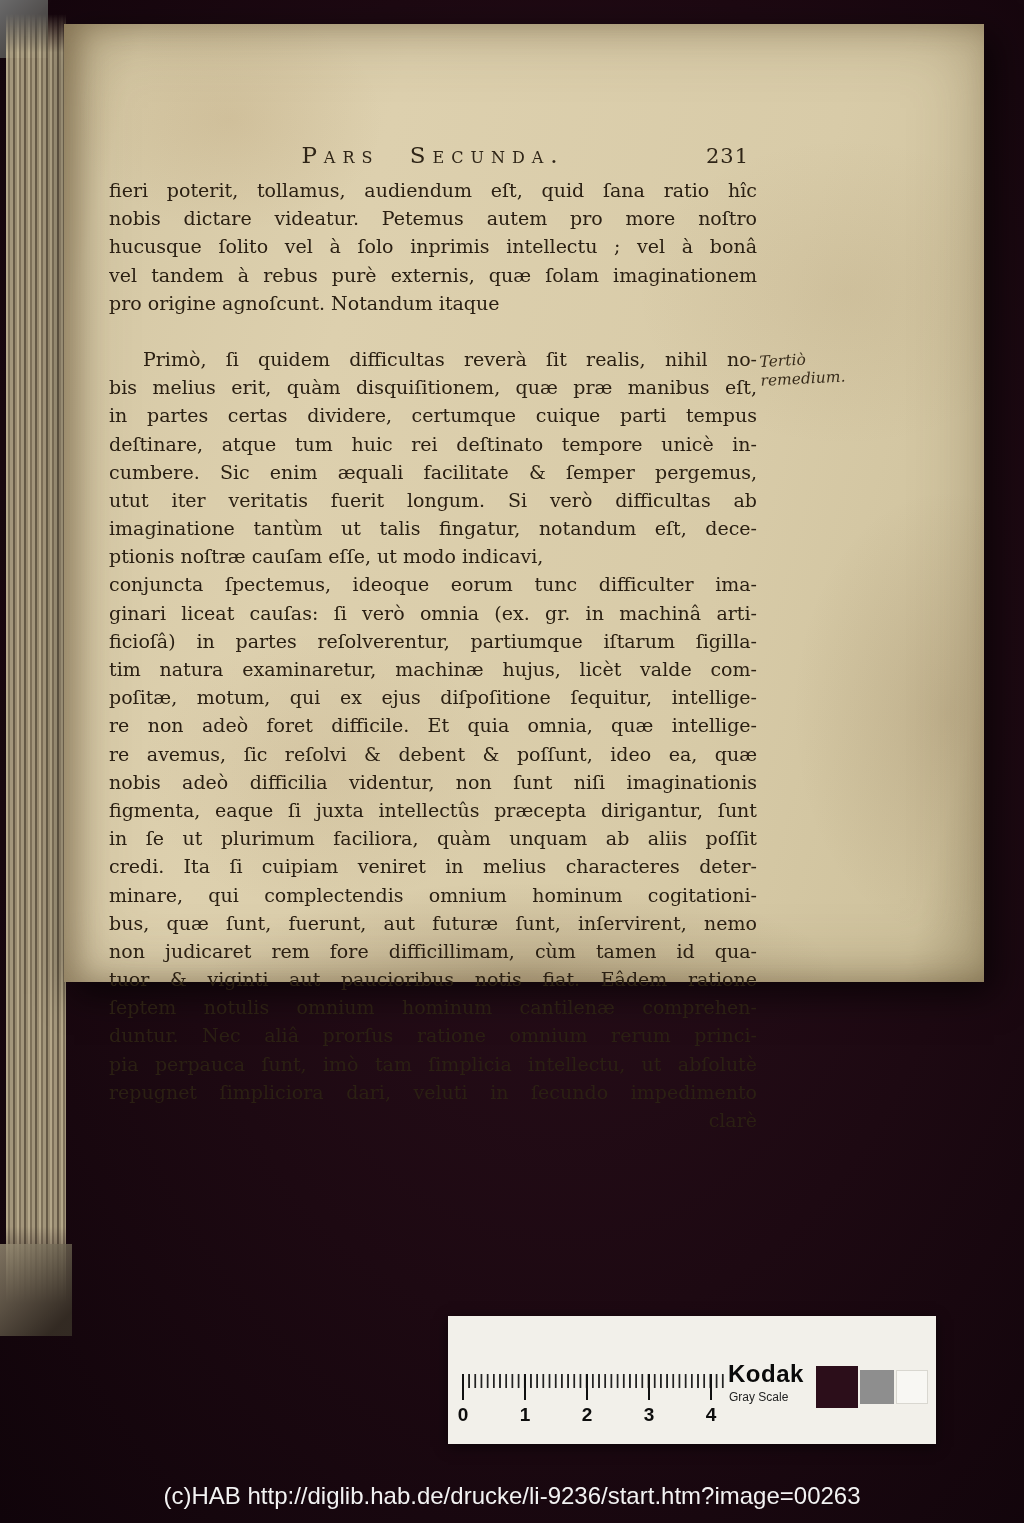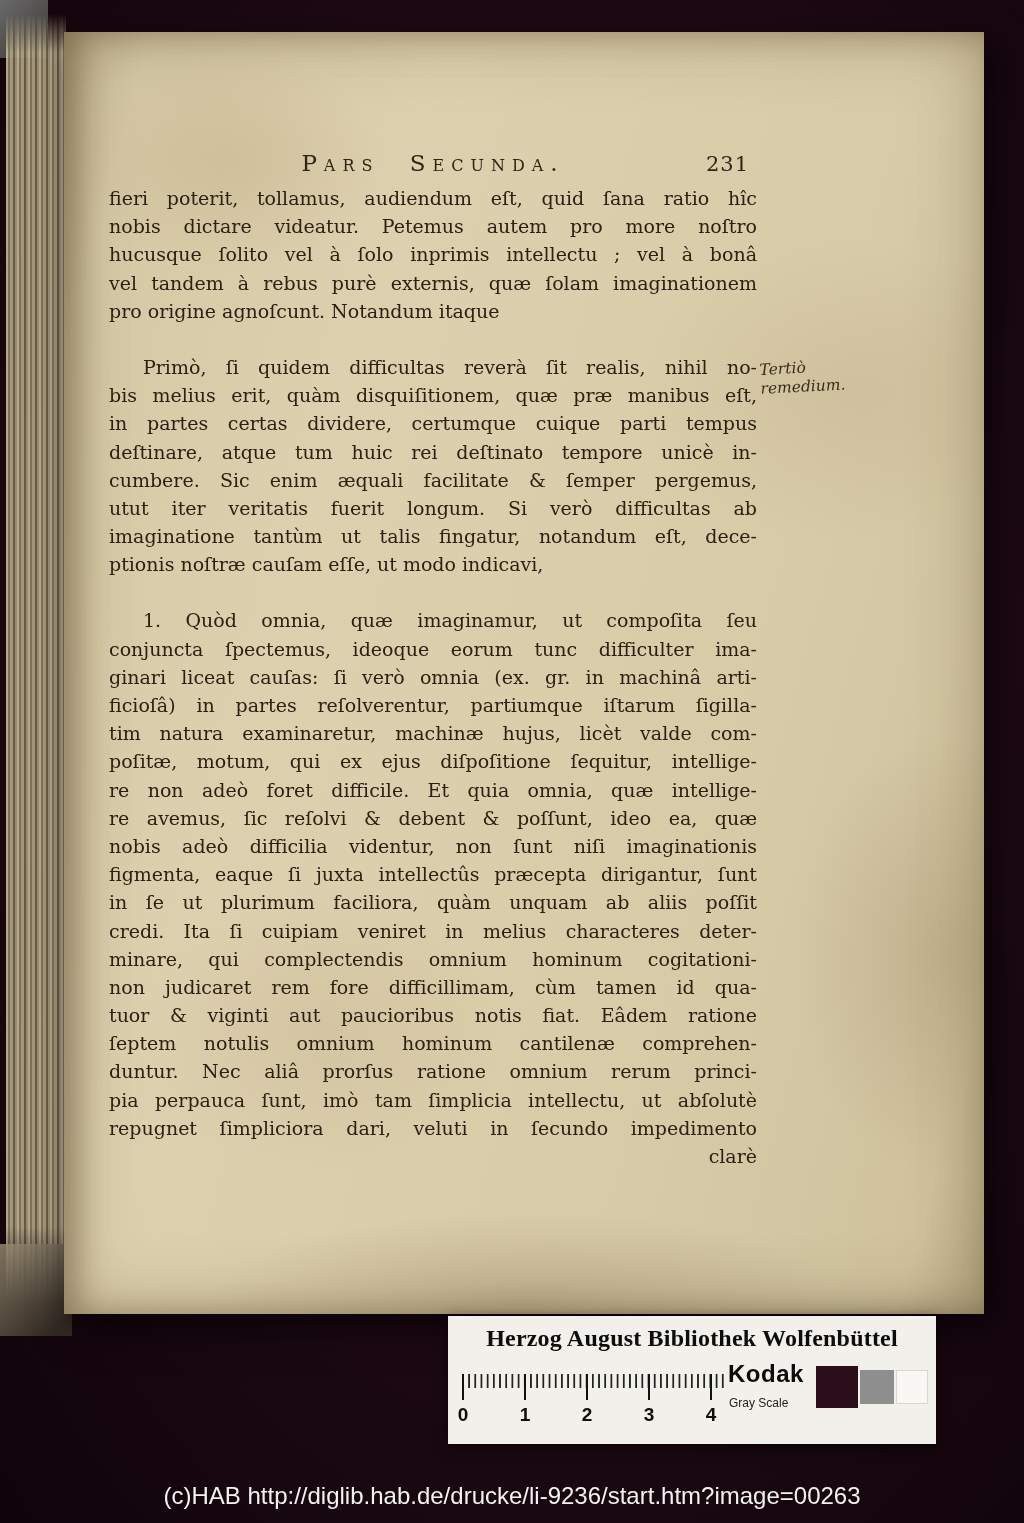--- a/index.html
+++ b/index.html
@@ -24,21 +24,21 @@
     -webkit-mask-image:linear-gradient(to bottom,transparent 0,#000 3%,#000 94%,transparent 100%);
     mask-image:linear-gradient(to bottom,transparent 0,#000 3%,#000 94%,transparent 100%);
     opacity:.9;
   }
   .edge-bottom{
     position:absolute;left:0;top:1244px;width:72px;height:92px;
     background:linear-gradient(135deg,#9a8f76,#3a3328 85%);
     opacity:.8;
   }
   .page{
-    position:absolute;left:64px;top:32px;width:920px;height:1282px;
+    position:absolute;left:64px;top:24px;width:920px;height:958px;
     background:linear-gradient(105deg,#c3b591 0%,#d6c9a6 7%,#ddd0ae 30%,#d8cba8 68%,#cfc29d 93%,#b9ac87 100%);
     box-shadow:inset 0 0 70px rgba(90,70,40,.38), inset 14px 0 28px rgba(70,50,25,.35),
                10px 12px 34px rgba(0,0,0,.65);
   }
   .stains{
     position:absolute;inset:0;pointer-events:none;
     background:
       radial-gradient(220px 160px at 18% 10%, rgba(140,100,50,.12), transparent 70%),
       radial-gradient(300px 220px at 85% 28%, rgba(120,90,50,.09), transparent 70%),
       radial-gradient(260px 200px at 28% 78%, rgba(130,95,55,.09), transparent 70%),
@@ -98,21 +98,21 @@
   }
   .ruler-num{
     position:absolute;top:0;transform:translateX(-50%);
     font-weight:700;font-size:19px;color:#0d0d0d;
   }
   .kodak{
     position:absolute;left:280px;top:44px;
     font-weight:700;font-size:24px;letter-spacing:.5px;color:#0a0a0a;
   }
   .grayscale-label{
-    position:absolute;left:281px;top:74px;font-size:12px;color:#222;margin-top:6px;
+    position:absolute;left:281px;top:74px;font-size:12px;color:#222;
   }
   .swatch{position:absolute;top:50px;}
   .swatch-dark{left:368px;width:42px;height:42px;background:#2c0e1a;}
   .swatch-gray{left:412px;top:54px;width:34px;height:34px;background:#8e8e8e;}
   .swatch-white{left:448px;top:54px;width:32px;height:34px;background:#f8f7f3;box-shadow:inset 0 0 0 1px #d9d7d0;}
   .caption{
     position:absolute;left:0;right:0;top:1482px;
     text-align:center;color:#f2f2f2;
     font-family:"Liberation Sans", sans-serif;font-size:24px;
   }
@@ -146,45 +146,44 @@
         <div class="line">vel tandem à rebus purè externis, quæ ſolam imaginationem</div>
         <div class="line no-just">pro origine agnoſcunt. Notandum itaque</div>
         <div class="line indent">Primò, ſi quidem difficultas reverà ſit realis, nihil no-</div>
         <div class="line">bis melius erit, quàm disquiſitionem, quæ præ manibus eſt,</div>
         <div class="line">in partes certas dividere, certumque cuique parti tempus</div>
         <div class="line">deſtinare, atque tum huic rei deſtinato tempore unicè in-</div>
         <div class="line">cumbere. Sic enim æquali facilitate &amp; ſemper pergemus,</div>
         <div class="line">utut iter veritatis fuerit longum. Si verò difficultas ab</div>
         <div class="line">imaginatione tantùm ut talis fingatur, notandum eſt, dece-</div>
         <div class="line no-just">ptionis noſtræ cauſam eſſe, ut modo indicavi,</div>
-        <div class="line indent">1. Quòd omnia, quæ imaginamur, ut compoſita ſeu</div>
         <div class="line">conjuncta ſpectemus, ideoque eorum tunc difficulter ima-</div>
         <div class="line">ginari liceat cauſas: ſi verò omnia (ex. gr. in machinâ arti-</div>
         <div class="line">ficioſâ) in partes reſolverentur, partiumque iſtarum ſigilla-</div>
         <div class="line">tim natura examinaretur, machinæ hujus, licèt valde com-</div>
         <div class="line">poſitæ, motum, qui ex ejus diſpoſitione ſequitur, intellige-</div>
         <div class="line">re non adeò foret difficile. Et quia omnia, quæ intellige-</div>
         <div class="line">re avemus, ſic reſolvi &amp; debent &amp; poſſunt, ideo ea, quæ</div>
         <div class="line">nobis adeò difficilia videntur, non ſunt niſi imaginationis</div>
         <div class="line">figmenta, eaque ſi juxta intellectûs præcepta dirigantur, ſunt</div>
         <div class="line">in ſe ut plurimum faciliora, quàm unquam ab aliis poſſit</div>
         <div class="line">credi. Ita ſi cuipiam veniret in melius characteres deter-</div>
         <div class="line">minare, qui complectendis omnium hominum cogitationi-</div>
+        <div class="line">bus, quæ ſunt, fuerunt, aut futuræ ſunt, inſervirent, nemo</div>
         <div class="line">non judicaret rem fore difficillimam, cùm tamen id qua-</div>
         <div class="line">tuor &amp; viginti aut paucioribus notis fiat. Eâdem ratione</div>
         <div class="line">ſeptem notulis omnium hominum cantilenæ comprehen-</div>
         <div class="line">duntur. Nec aliâ prorſus ratione omnium rerum princi-</div>
         <div class="line">pia perpauca ſunt, imò tam ſimplicia intellectu, ut abſolutè</div>
         <div class="line">repugnet ſimpliciora dari, veluti in ſecundo impedimento</div>
         <div class="line align-right">clarè</div>
       </div>
   </div>
 
   <div class="scale-card">
-    <div class="card-title">Herzog August Bibliothek Wolfenbüttel</div>
     <div class="ruler"></div>
     <div class="ruler-numbers">
         <span class="ruler-num" style="left: 1px;">0</span>
         <span class="ruler-num" style="left: 63px;">1</span>
         <span class="ruler-num" style="left: 125px;">2</span>
         <span class="ruler-num" style="left: 187px;">3</span>
         <span class="ruler-num" style="left: 249px;">4</span>
       </div>
     <div class="kodak">Kodak</div>
     <div class="grayscale-label">Gray Scale</div>

